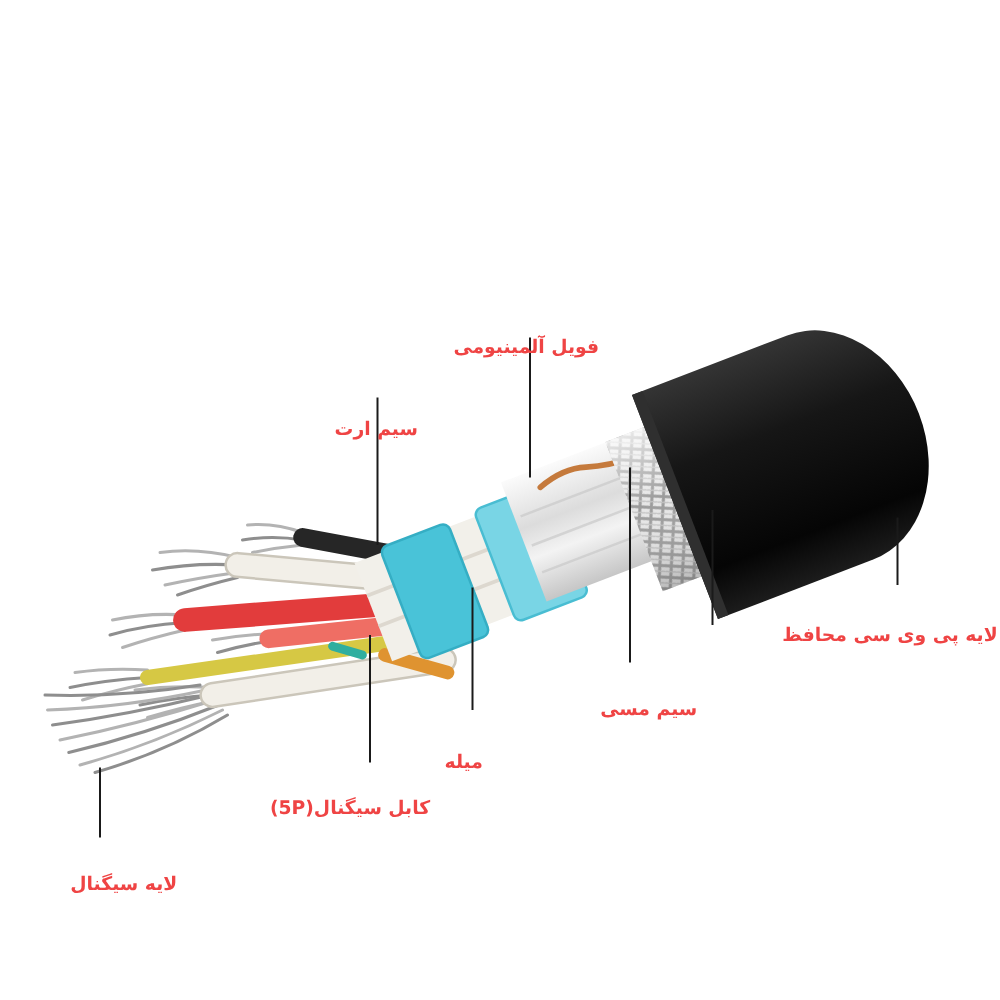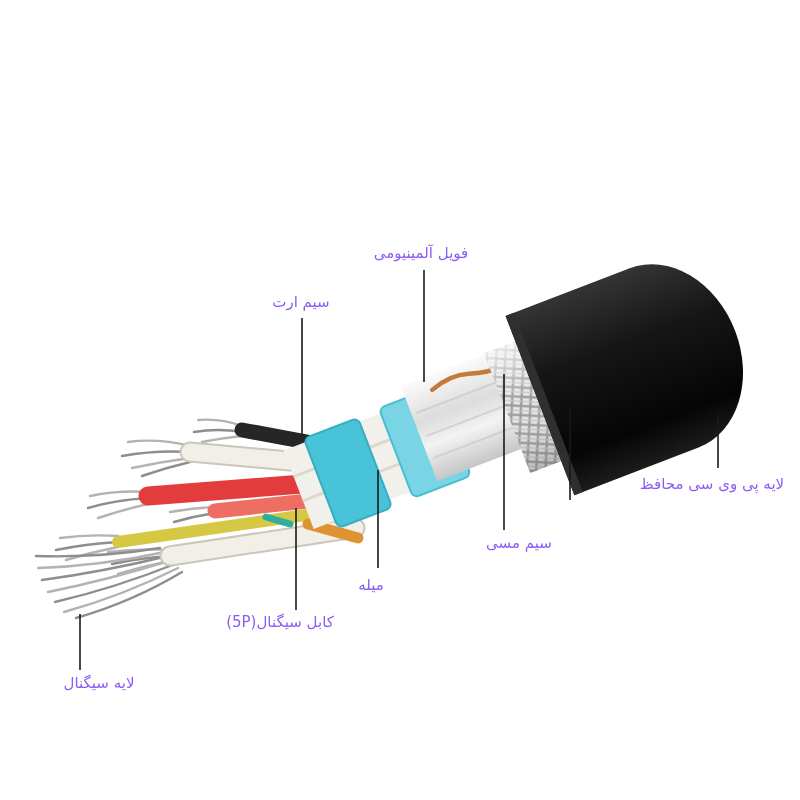--- a/index.html
+++ b/index.html
@@ -8,29 +8,30 @@
     width:800px;height:800px;
     background:#ffffff;
     font-family:"DejaVu Sans", sans-serif;
     overflow:hidden;
   }
   .diagram-svg{position:absolute;left:0;top:0;}
   .label{
     position:absolute;
     transform:translateX(-50%);
     font-size:15px;
-    font-weight:400;
-    color:#8b5cf6;
+    font-weight:700;
+    color:#ef4444;
     white-space:nowrap;
     direction:rtl;
     unicode-bidi:plaintext;
     letter-spacing:0;
+    margin-top:24px;
   }
   .lbl-foil   {left:421px; top:244px;}
-  .lbl-earth  {left:301px; top:293px;}
+  .lbl-earth  {left:301px; top:310px;}
   .lbl-pvc    {left:712px; top:475px;}
   .lbl-twisted{left:581px; top:504px;}
   .lbl-copper {left:519px; top:534px;}
   .lbl-rod    {left:371px; top:576px;}
   .lbl-5p     {left:280px; top:613px;}
   .lbl-cable  {left:99px;  top:674px;}
 </style>
 </head>
 <body>
 

